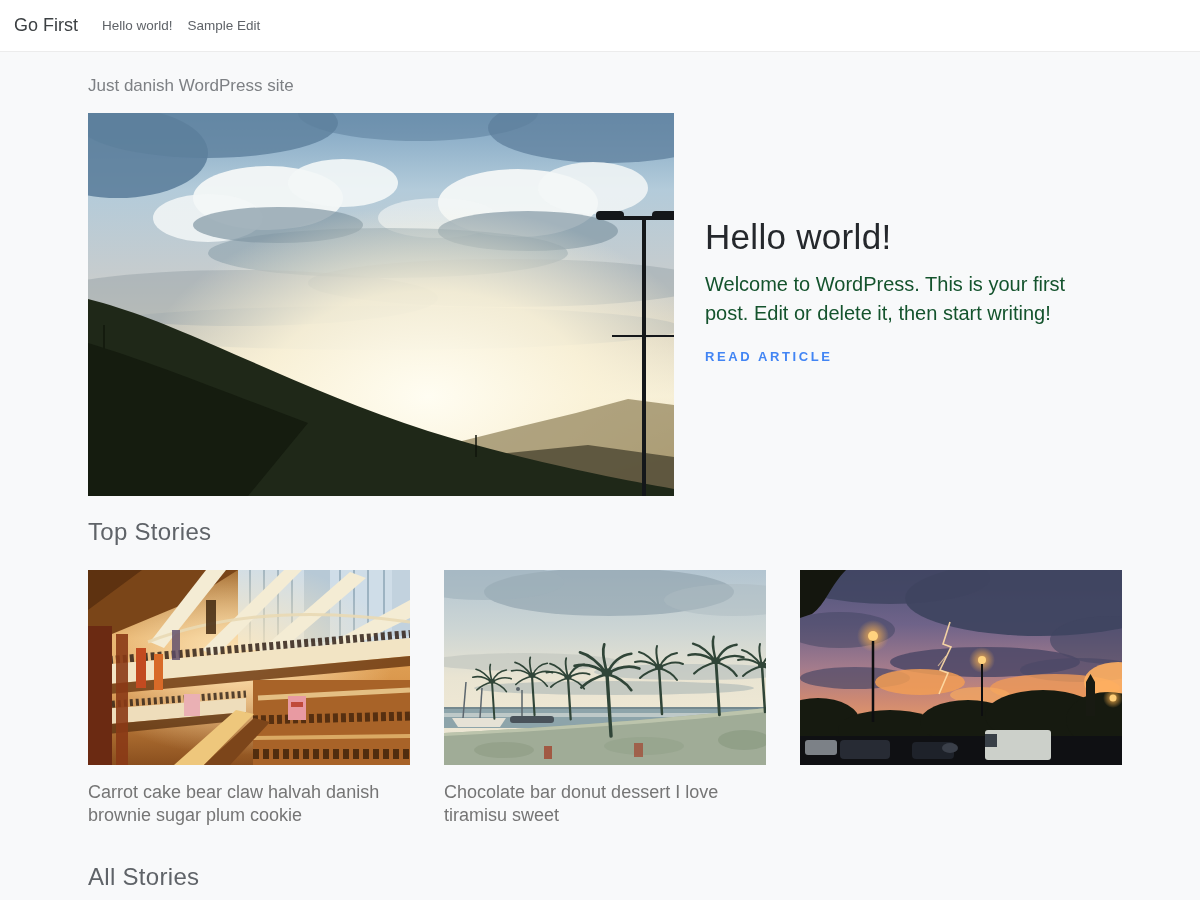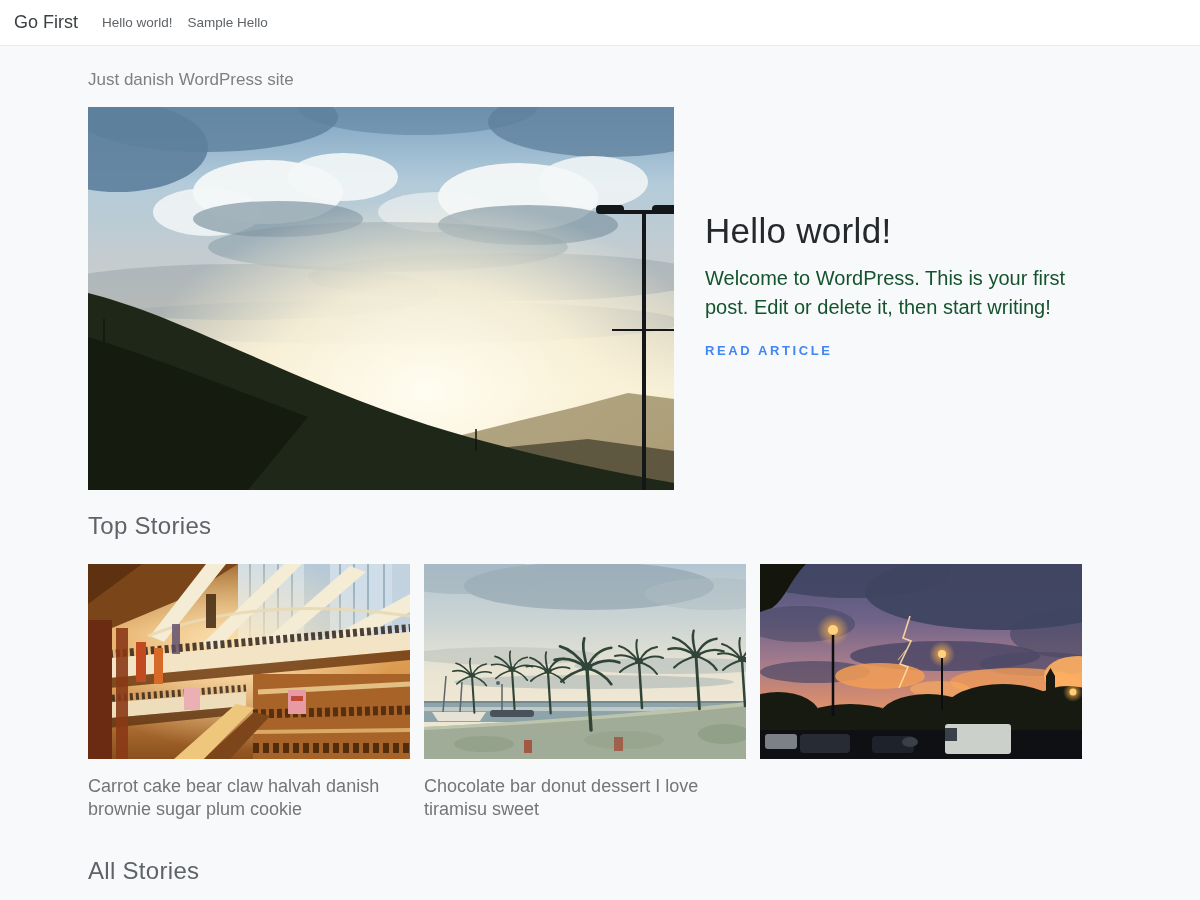--- a/index.html
+++ b/index.html
@@ -6,51 +6,51 @@
   html, body { margin: 0; padding: 0; }
   body {
     width: 1200px; height: 900px; overflow: hidden;
     background: #f8f9fa;
     font-family: "Liberation Sans", "DejaVu Sans", sans-serif;
     -webkit-font-smoothing: antialiased;
   }
   .site-header {
     background: #ffffff;
     border-bottom: 1px solid #ececec;
-    height: 46px;
+    height: 52px;
     display: flex; align-items: center;
     padding: 0 16px 0 14px;
   }
   .brand { font-size: 18px; color: #3c4043; margin-right: 24px; text-decoration: none; cursor: pointer; }
   .main-nav { display: flex; gap: 15px; }
   .main-nav a { font-size: 13.5px; color: #5f6368; text-decoration: none; cursor: pointer; }
   .container { width: 1024px; margin: 0 auto; }
   .tagline { margin: 24px 0 17px; font-size: 17px; color: #7d8084; }
   .hero { display: flex; }
   .hero-figure { width: 586px; height: 383px; flex: none; overflow: hidden; cursor: pointer; }
   .hero-figure svg, .card-figure svg { display: block; width: 100%; height: 100%; }
   .hero-body { flex: 1; padding: 104px 0 0 31px; }
   .hero-title { margin: 0; font-size: 35px; font-weight: 400; color: #25282c; letter-spacing: .3px; cursor: pointer; }
   .hero-excerpt { margin: 13px 0 0; font-size: 20px; line-height: 29px; color: #14532d; max-width: 408px; }
   .read-link { display: inline-block; margin-top: 21px; font-size: 13px; font-weight: 700; letter-spacing: 2.6px; color: #4285f4; text-decoration: none; cursor: pointer; }
   .section-heading { margin: 22px 0 24px; font-size: 24px; font-weight: 400; color: #5f6368; letter-spacing: .3px; }
-  .cards { display: flex; gap: 14px; }
+  .cards { display: flex; gap: 34px; }
   .card { width: 322px; }
   .card-figure { width: 322px; height: 195px; overflow: hidden; cursor: pointer; }
   .card-title { margin: 16px 0 0; font-size: 18px; line-height: 23px; color: #757575; cursor: pointer; }
   .all-stories { margin-top: 36px; margin-bottom: 0; }
 </style>
 </head>
 <body>
 
 <header class="site-header">
   <a class="brand">Go First</a>
   <nav class="main-nav">
     <a>Hello world!</a>
-    <a>Sample Hello</a>
+    <a>Sample Edit</a>
   </nav>
 </header>
 
 <main class="container">
 
   <p class="tagline">Just danish WordPress site</p>
 
   <section class="hero">
     <div class="hero-figure">
 

